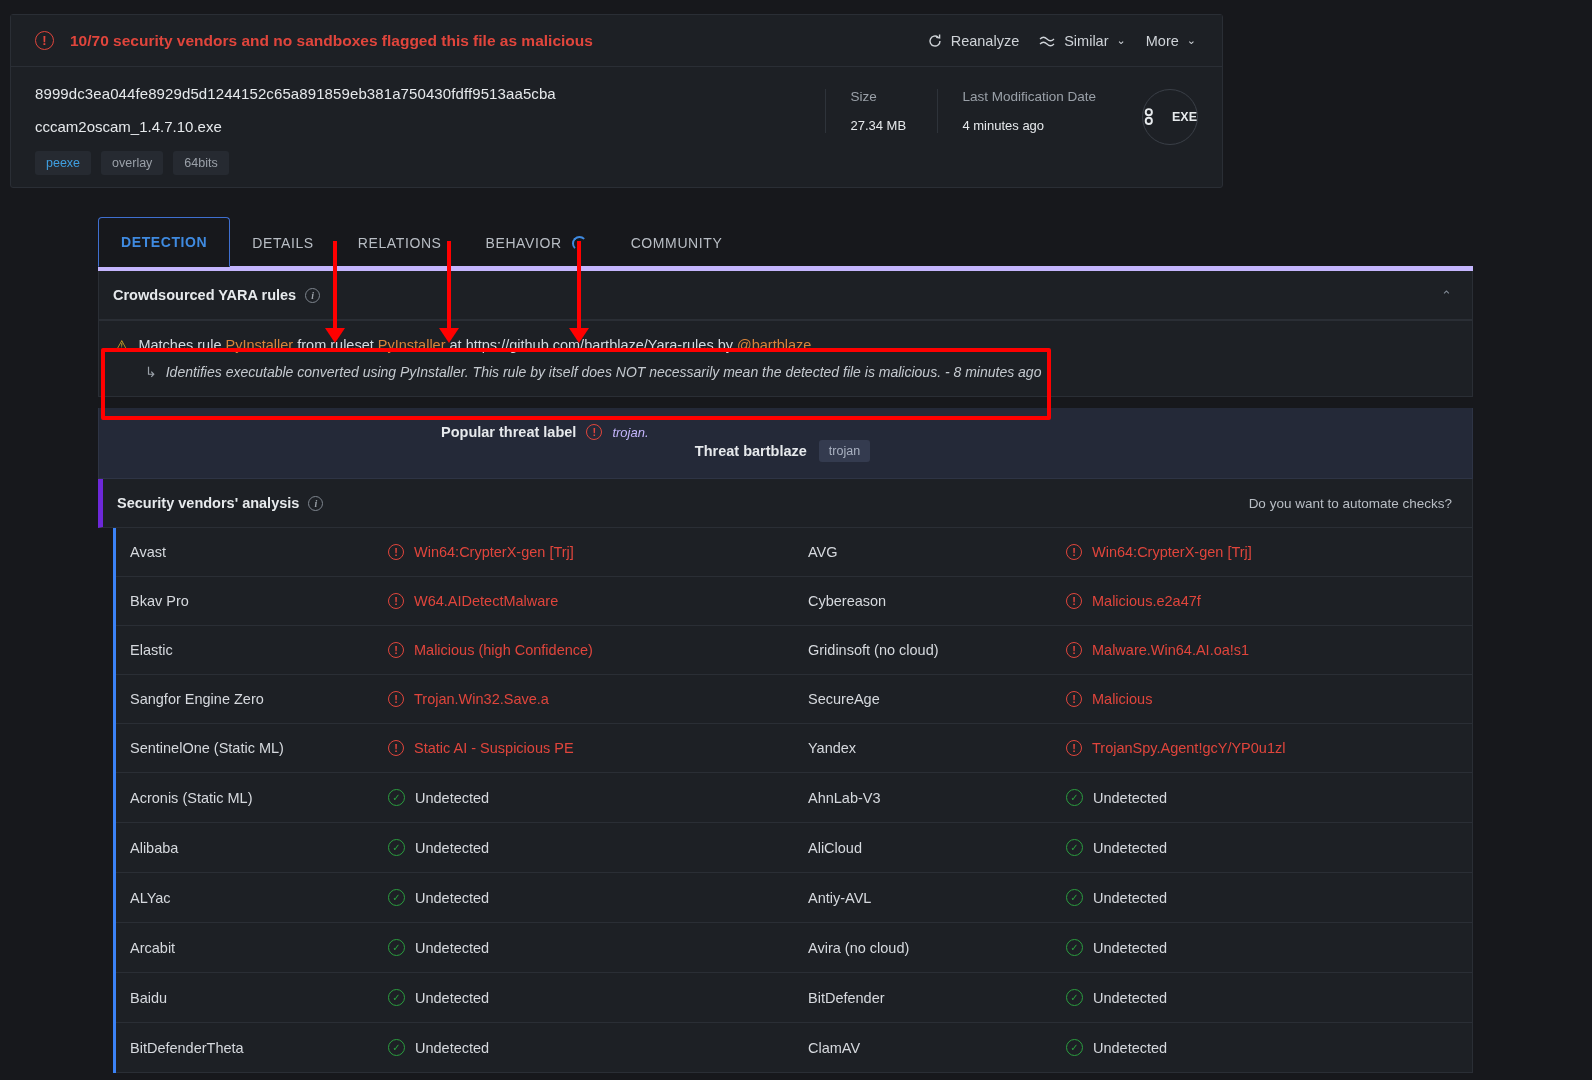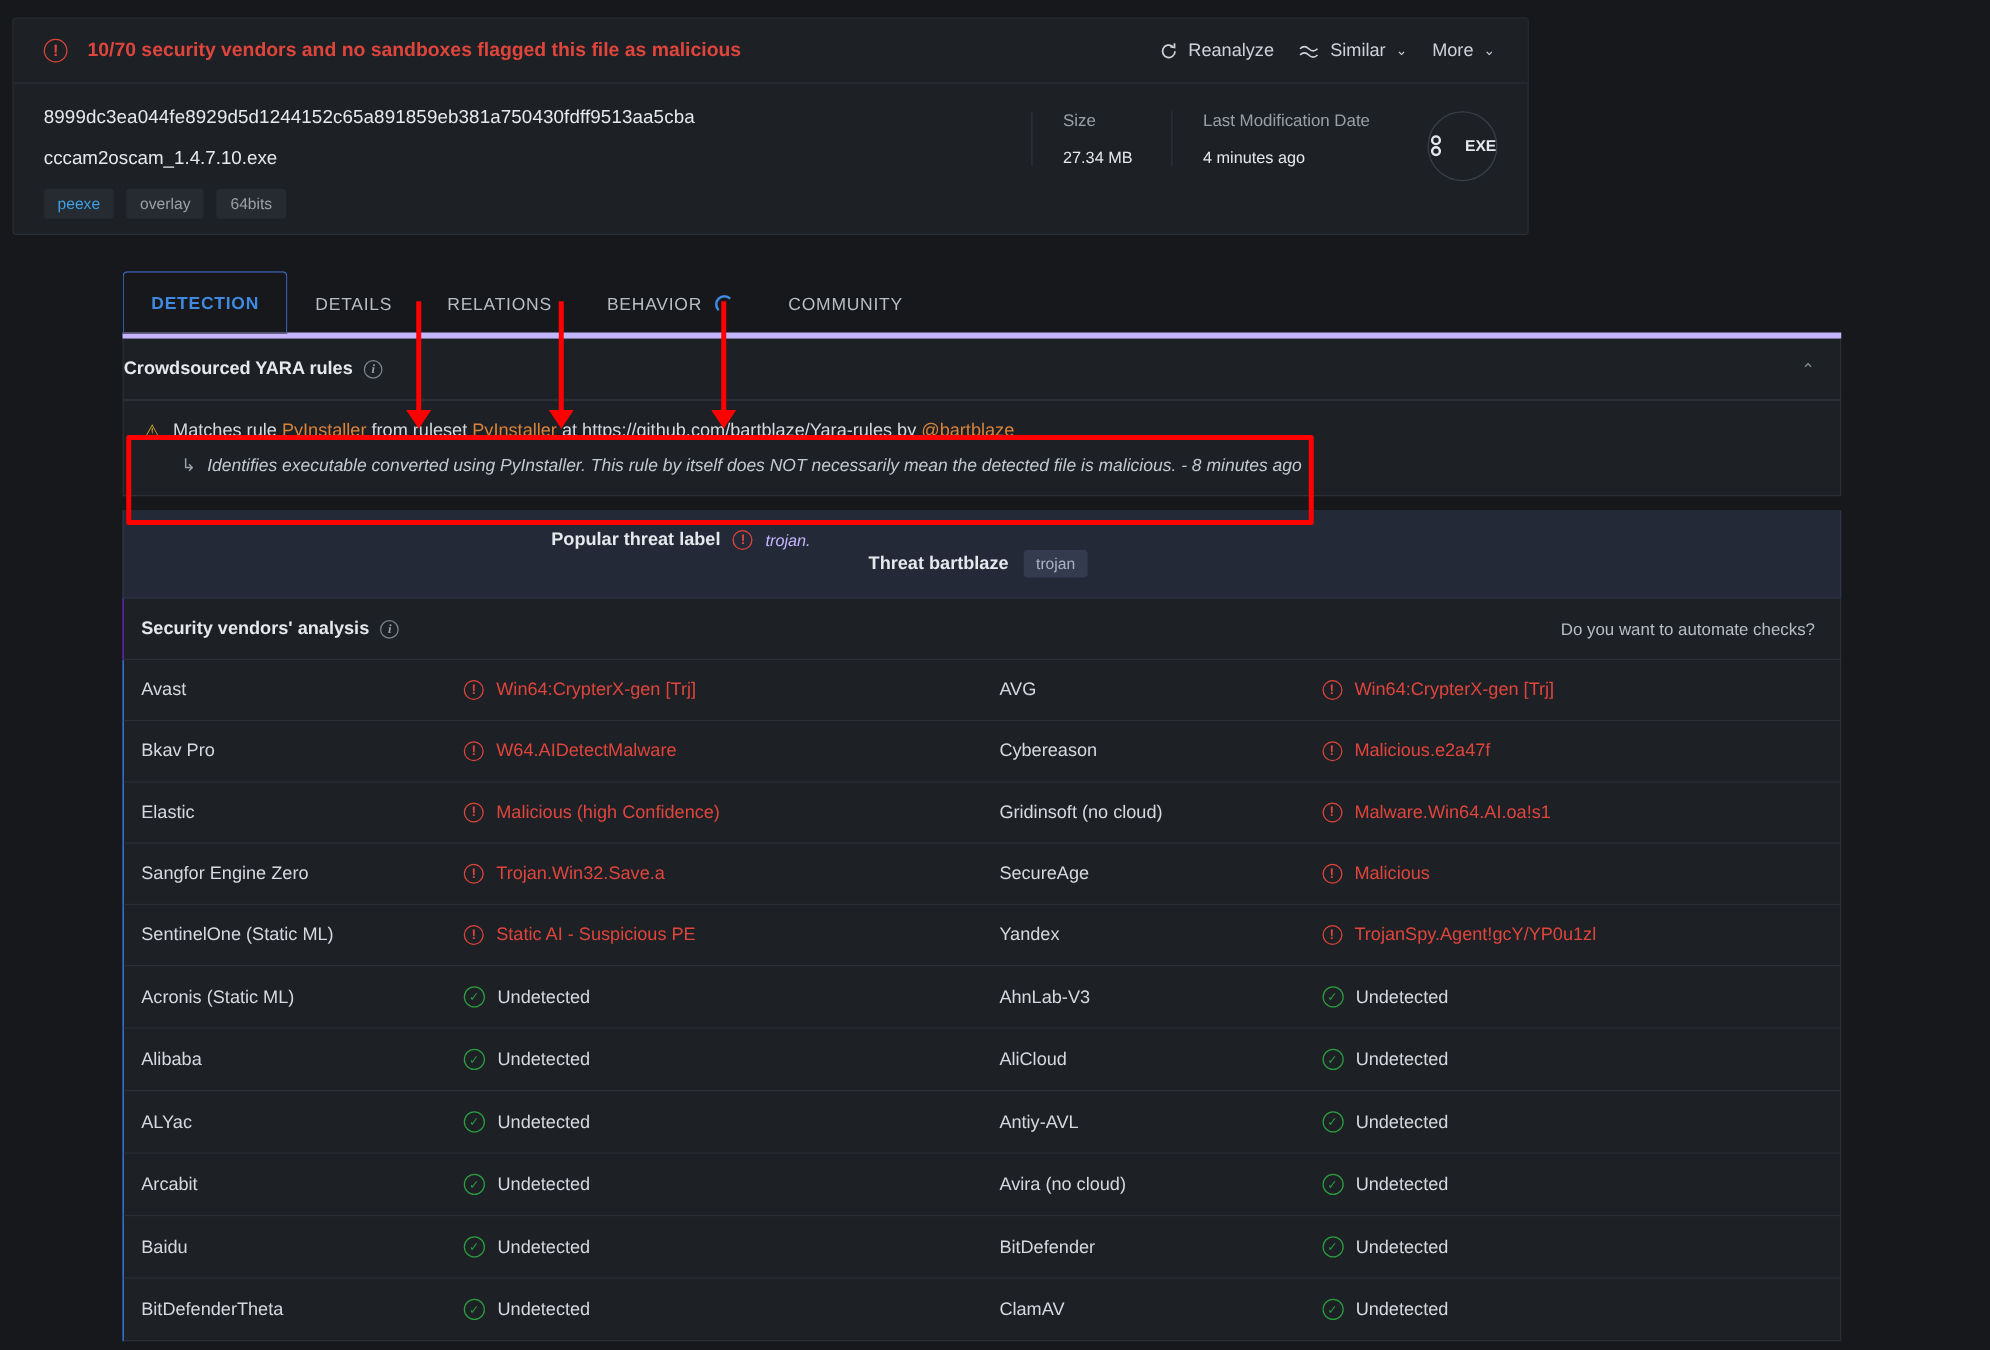--- a/index.html
+++ b/index.html
@@ -111,21 +111,21 @@
     border: 2px solid transparent; border-top-color:#3f8ae0; border-left-color:#3f8ae0;
     display:inline-block;
   }
 
   
   .section { margin-left: 98px; width: 1375px; }
   .yara-head {
     display:flex; align-items:center; justify-content: space-between;
     background:#1d2025; border-left:1px solid #2a2e35; border-right:1px solid #2a2e35;
     border-bottom:1px solid #2a2e35;
-    padding: 16px 20px 16px 0;
+    padding: 16px 20px 16px 14px;
   }
   .yara-title { display:flex; align-items:center; gap:9px; font-size:14.5px; font-weight:bold; color:#e6e9ec; }
   .info-i {
     width: 15px; height:15px; border-radius:50%; border:1px solid #7e858e;
     color:#9aa0a8; font-size:10px; display:flex; align-items:center; justify-content:center;
     font-family:"Liberation Serif", serif; font-style: italic;
   }
   .caret-up { color:#7f8793; font-size: 13px; }
 
   .yara-body {
@@ -157,29 +157,30 @@
     font-weight:bold; flex:0 0 auto;
   }
   .threat-right { display:flex; align-items:center; gap:12px; }
   .cat-chip {
     background:#343b4f; border-radius:3px; padding:4px 10px;
     font-size:12.5px; color:#aab2c2;
   }
 
   .vendors-head {
     display:flex; align-items:center; justify-content: space-between;
-    background:#1d2025; border-left:1px solid #6d28d9; border-right:1px solid #2a2e35;
+    background:#1d2025; border-left:5px solid #6d28d9; border-right:1px solid #2a2e35;
     border-bottom:1px solid #2a2e35;
     padding: 16px 20px 16px 14px;
   }
   .automate { font-size:13.5px; color:#b9bec5; cursor:pointer; }
 
   .vtable {
-    border-left:1px solid #3b82f6; border-right:1px solid #2a2e35;
+    border-left:3px solid #3b82f6; border-right:1px solid #2a2e35;
     background:#1d2025;
+    margin-left:15px;
   }
   .vrow { display:flex; border-bottom:1px solid #2a2e35; }
   .vcell {
     width: 50%; display:flex; align-items:center;
     padding: 16px 0 16px 14px;
   }
   .vname { width: 258px; font-size:14.5px; color:#d6d9de; flex:0 0 auto; }
   .vres { display:flex; align-items:center; gap:10px; font-size:14.5px; }
   .vres.bad { color:#e0453c; }
   .vres.ok { color:#d6d9de; }

